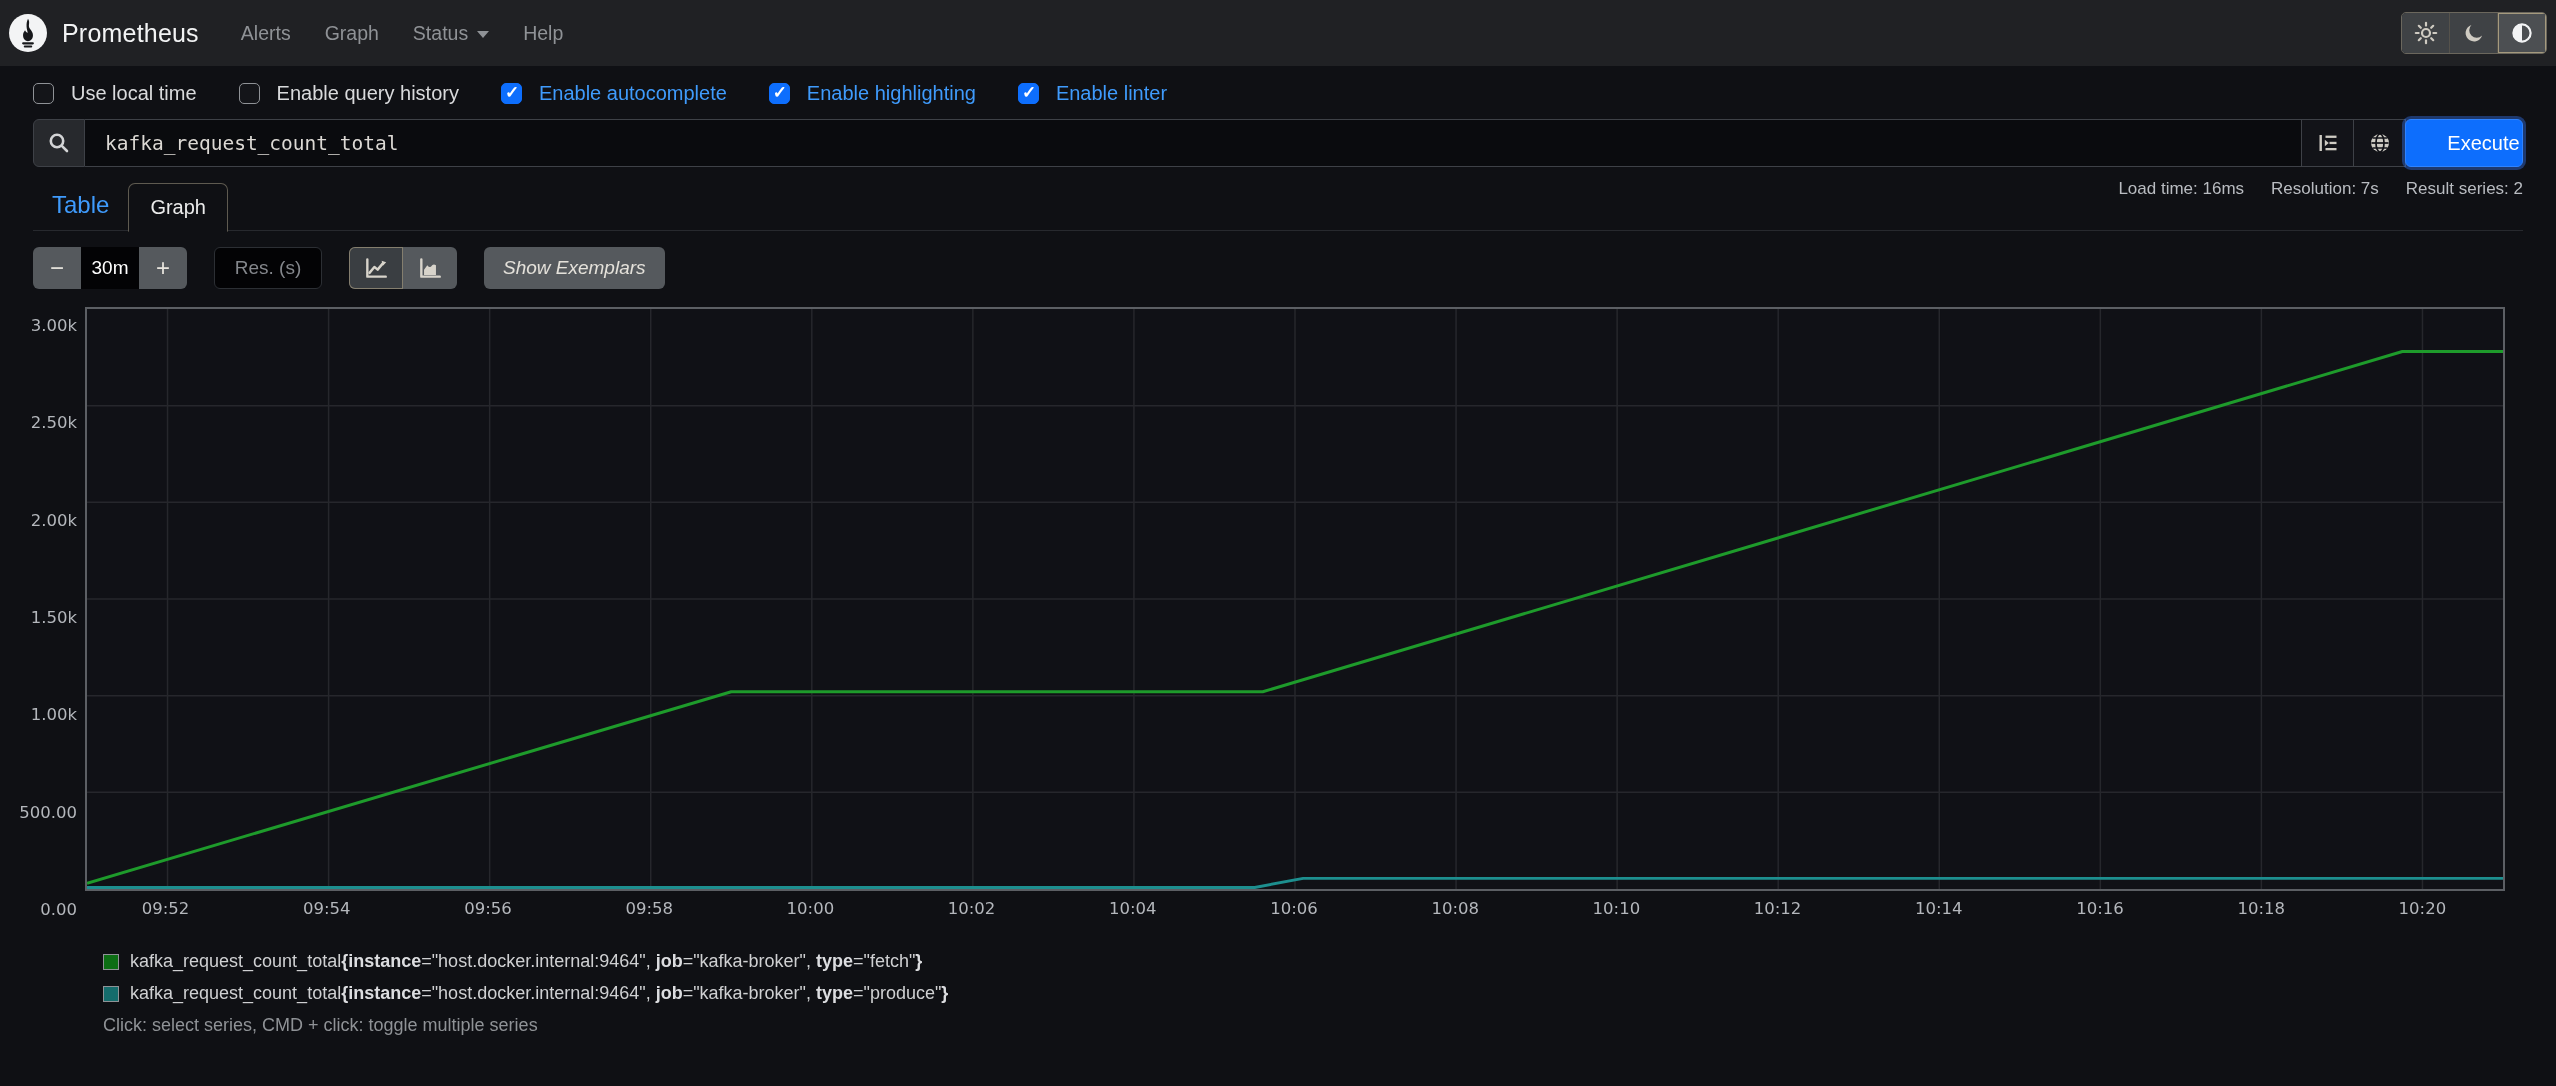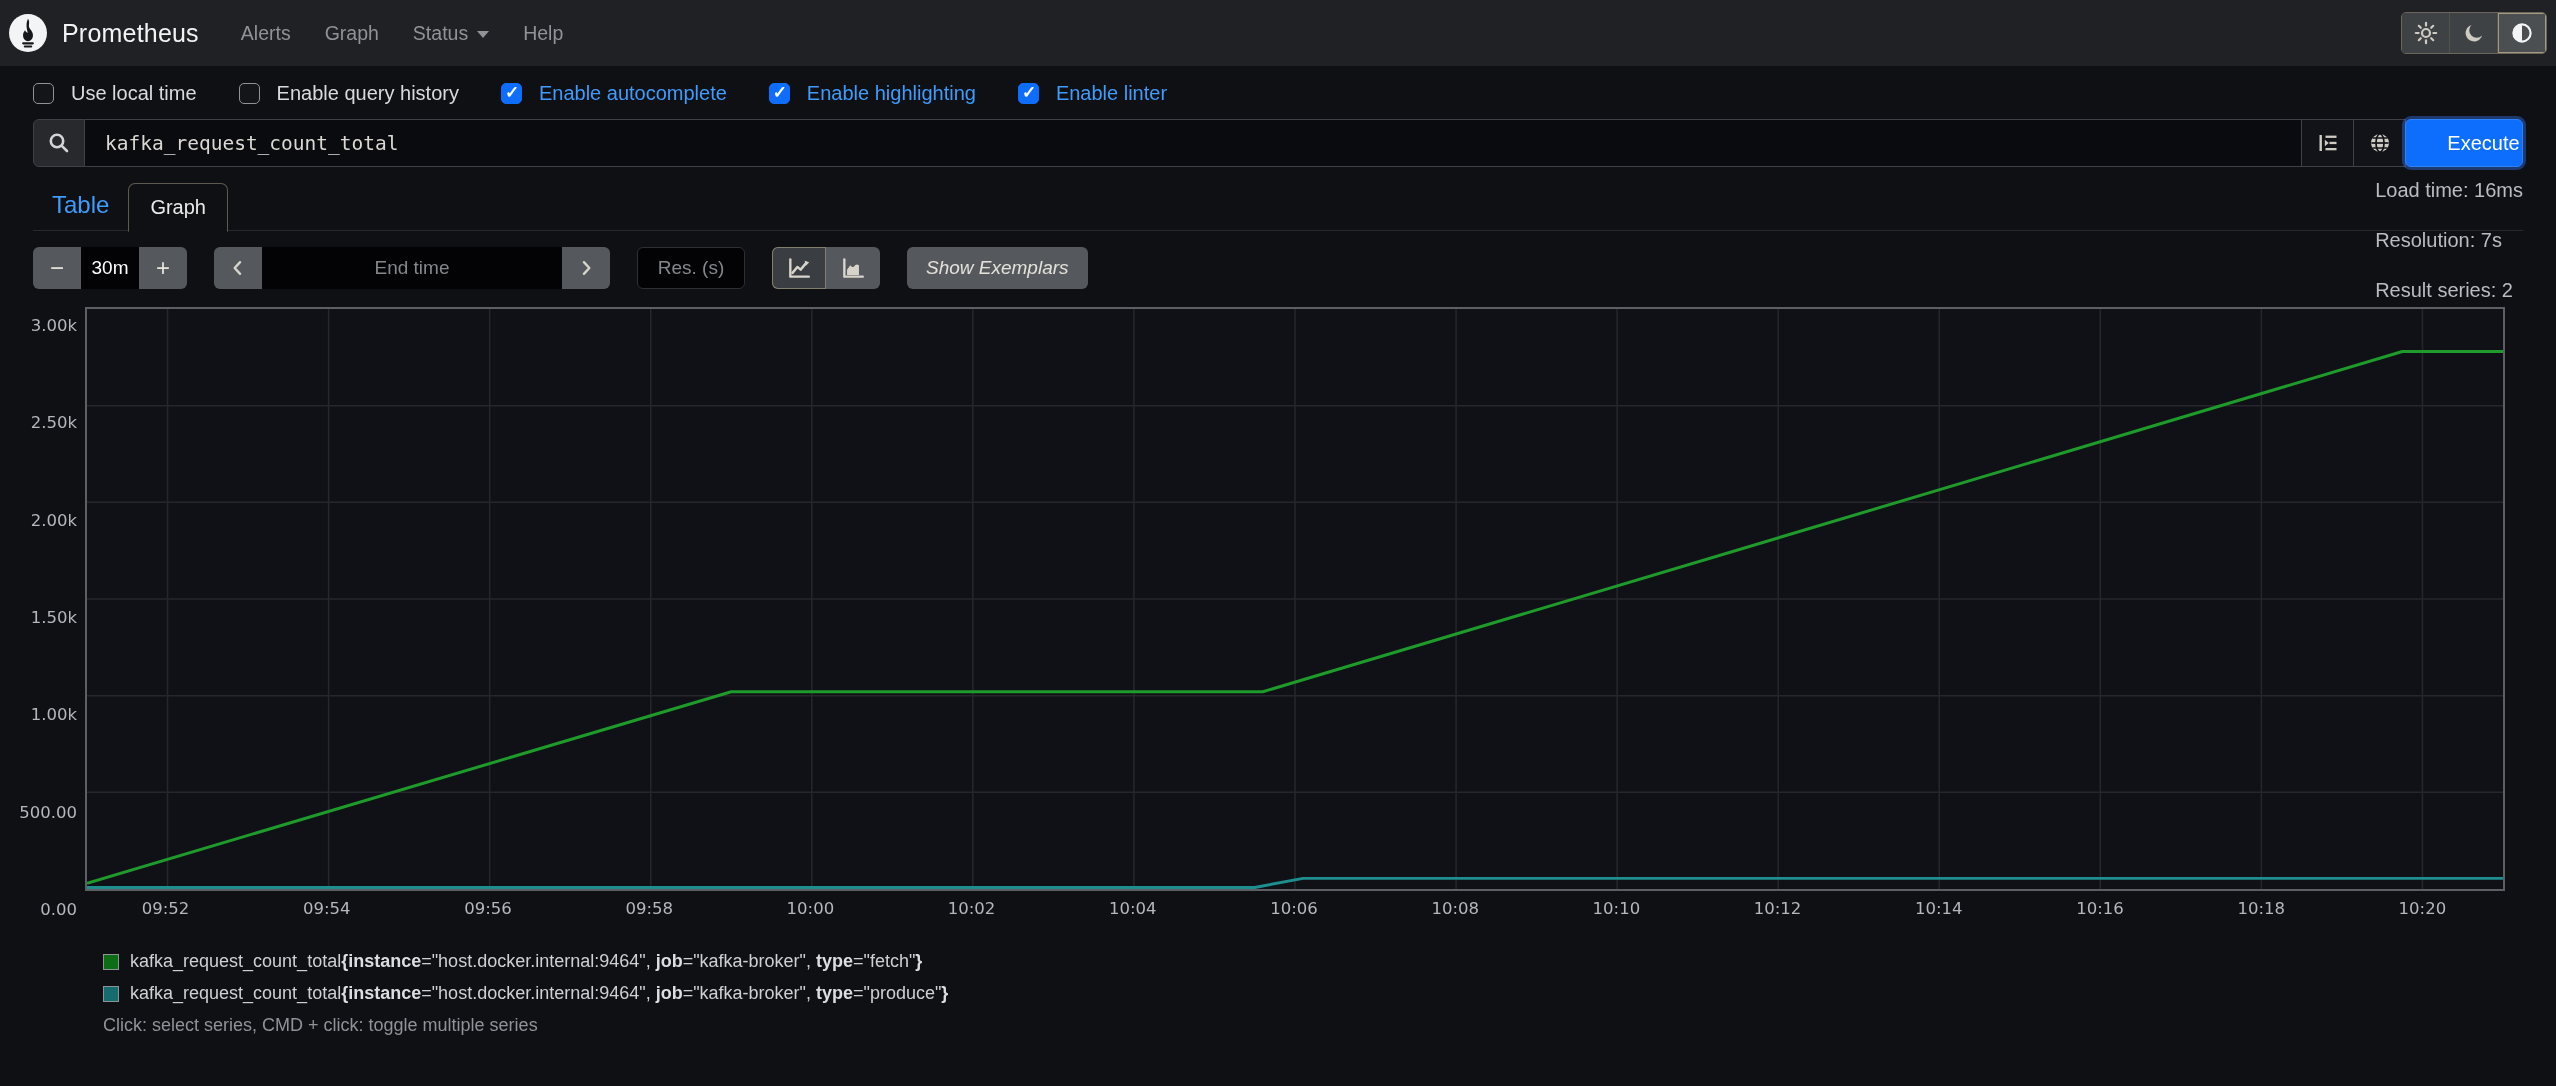--- a/index.html
+++ b/index.html
@@ -34,21 +34,21 @@
   .q-input { flex:1; background:#0a0b0e; border:1px solid #3e4147; border-left:none; color:#dcd9d4; font-family:"DejaVu Sans Mono", monospace; font-size:19.5px; padding:0 20px; outline:none; }
   .q-btn { width:52px; background:#121318; border:1px solid #3e4147; border-left:none; display:flex; align-items:center; justify-content:center; cursor:pointer; }
   .exec-btn { width:118px; background:#0d6efd; border:1px solid #2f83ff; border-radius:6px; margin-left:-1px; color:#fff; font-size:20px; font-family:"Liberation Sans", sans-serif; cursor:pointer; box-shadow:0 0 0 3px rgba(52,120,246,.40);padding-left:39px; }
 
   
   .row2 { margin-top:10px; position:relative; height:54px; }
   .row2 .hairline { position:absolute; left:0; right:0; bottom:0; height:1px; background:#27292e; }
   .tabbar { position:absolute; left:0; bottom:0; display:flex; align-items:flex-end; }
   .tab-link { font-size:24px; color:#3f9bfc; padding:12px 19px; cursor:pointer; }
   .tab-active { font-size:20px; color:#ebebeb; background:#0f1014; border:1px solid #5e5a50; border-bottom:1px solid #0f1014; border-radius:7px 7px 0 0; padding:12px 21px; margin-bottom:-1px; cursor:pointer; }
-  .stats { position:absolute; right:0; top:2px; display:flex; gap:27px; font-size:20px; color:#b9bcc1;flex-direction:column; }
+  .stats { position:absolute; right:0; top:2px; display:flex; gap:27px; font-size:17px; color:#b9bcc1; }
 
   
   .controls { margin-top:16px; display:flex; align-items:center; gap:27px; }
   .grp { display:flex; }
   .gbtn { height:42px; background:#55595d; border:none; color:#d8d4cb; display:flex; align-items:center; justify-content:center; cursor:pointer; }
   .gbtn.left { border-radius:6px 0 0 6px; }
   .gbtn.right { border-radius:0 6px 6px 0; }
   .minusplus { width:48px; font-size:24px; font-family:"Liberation Sans", sans-serif; color:#e8e5de; background:#55595d; border:none; cursor:pointer; }
   .dur-input { width:58px; height:42px; background:#030305; border:none; color:#ffffff; font-size:19px; text-align:center; font-family:"Liberation Sans", sans-serif; outline:none; }
   .time-input { width:300px; height:42px; background:#030305; border:none; color:#c9ccd1; font-size:19px; text-align:center; font-family:"Liberation Sans", sans-serif; outline:none; }
@@ -212,37 +212,20 @@
       <div class="tab-link">Table</div>
       <div class="tab-active">Graph</div>
     </div>
   </div>
 
   <div class="controls">
     <div class="grp">
       <button class="minusplus gbtn left">−</button>
       <input class="dur-input" type="text" value="30m" style="">
       <button class="minusplus gbtn right">+</button>
-    </div>
-    <div class="grp">
-      <button class="gbtn left" style="width:48px">
-        <span class="icon">
-          <svg width="20" height="20" viewBox="0 0 24 24" fill="none" stroke="#d8d4cb" stroke-width="2.8" stroke-linecap="round" stroke-linejoin="round">
-              <polyline points="14.5,5 8,12 14.5,19"></polyline>
-            </svg>
-        </span>
-      </button>
-      <input class="time-input" type="text" placeholder="End time" style="">
-      <button class="gbtn right" style="width:48px">
-        <span class="icon">
-          <svg width="20" height="20" viewBox="0 0 24 24" fill="none" stroke="#d8d4cb" stroke-width="2.8" stroke-linecap="round" stroke-linejoin="round">
-              <polyline points="9.5,5 16,12 9.5,19"></polyline>
-            </svg>
-        </span>
-      </button>
     </div>
     <input class="res-input" type="text" placeholder="Res. (s)" style="">
     <div class="icon-toggle">
       <button class="itbtn sel">
         <span class="icon">
           <svg width="26" height="26" viewBox="0 0 24 24" fill="none" stroke="#d8d4cb" stroke-width="2.2" stroke-linecap="round" stroke-linejoin="round">
             <polyline points="4,4 4,20 21,20"></polyline>
             <polyline points="6,16.5 10.5,11 13.5,13.5 18.5,7.5"></polyline>
             <polygon points="17.2,5.4 21.4,6.8 18.4,10" fill="#d8d4cb" stroke="none"></polygon>
           </svg>

